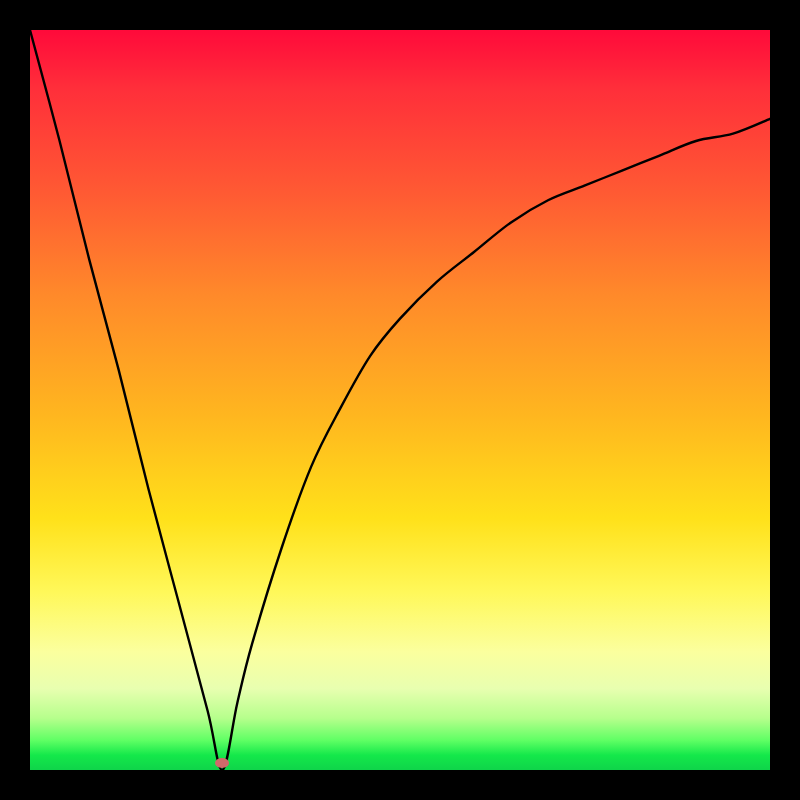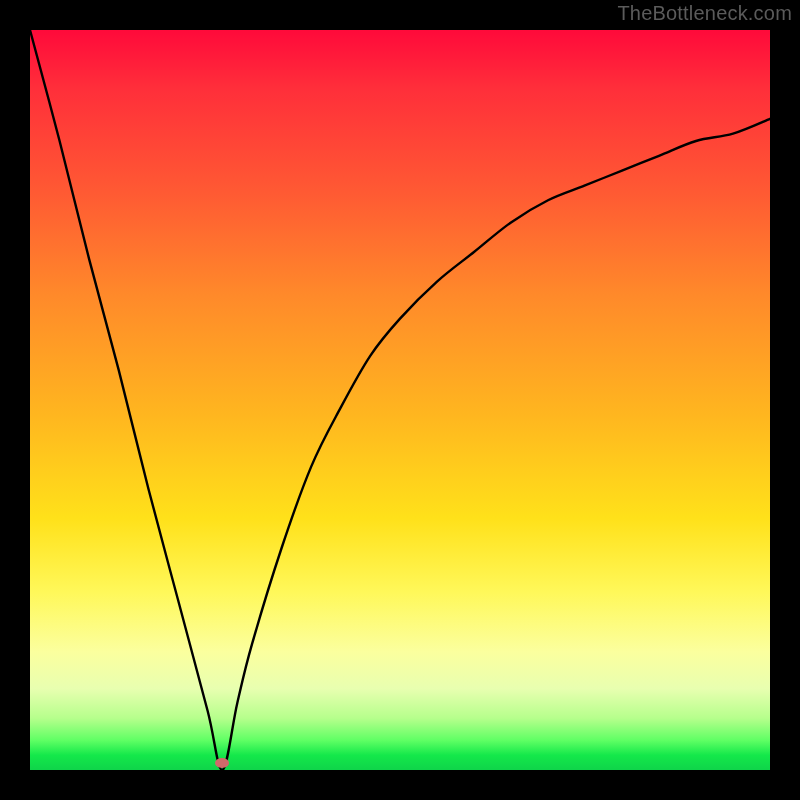--- a/index.html
+++ b/index.html
@@ -71,14 +71,13 @@
 </head>
 <body>
 
 <div class="frame">
   <div class="plot-area">
     <svg class="curve" viewBox="0 0 740 740" preserveAspectRatio="none">
       <path id="curvePath" d="M 0.00 0.00 C 4.93 18.50, 19.73 72.77, 29.60 111.00 C 39.47 149.23, 49.33 191.17, 59.20 229.40 C 69.07 267.63, 78.93 302.17, 88.80 340.40 C 98.67 378.63, 108.53 420.57, 118.40 458.80 C 128.27 497.03, 138.13 532.80, 148.00 569.80 C 157.87 606.80, 170.20 652.43, 177.60 680.80 C 185.00 709.17, 187.47 741.23, 192.40 740.00 C 197.33 738.77, 202.27 694.37, 207.20 673.40 C 212.13 652.43, 214.60 640.10, 222.00 614.20 C 229.40 588.30, 241.73 547.60, 251.60 518.00 C 261.47 488.40, 271.33 460.03, 281.20 436.60 C 291.07 413.17, 300.93 395.90, 310.80 377.40 C 320.67 358.90, 330.53 340.40, 340.40 325.60 C 350.27 310.80, 358.90 300.93, 370.00 288.60 C 381.10 276.27, 394.67 262.70, 407.00 251.60 C 419.33 240.50, 431.67 231.87, 444.00 222.00 C 456.33 212.13, 468.67 201.03, 481.00 192.40 C 493.33 183.77, 505.67 176.37, 518.00 170.20 C 530.33 164.03, 542.67 160.33, 555.00 155.40 C 567.33 150.47, 579.67 145.53, 592.00 140.60 C 604.33 135.67, 616.67 130.73, 629.00 125.80 C 641.33 120.87, 653.67 114.70, 666.00 111.00 C 678.33 107.30, 690.67 107.30, 703.00 103.60 C 715.33 99.90, 733.83 91.27, 740.00 88.80" fill="none" stroke="#000" stroke-width="2.4" stroke-linejoin="round" stroke-linecap="round"></path>
     </svg>
     <div class="marker" id="minMarker" style="left: 192.4px; top: 732.6px;"></div>
   </div>
-  <div class="watermark">TheBottleneck.com</div>
 </div>
 
 </body></html>

